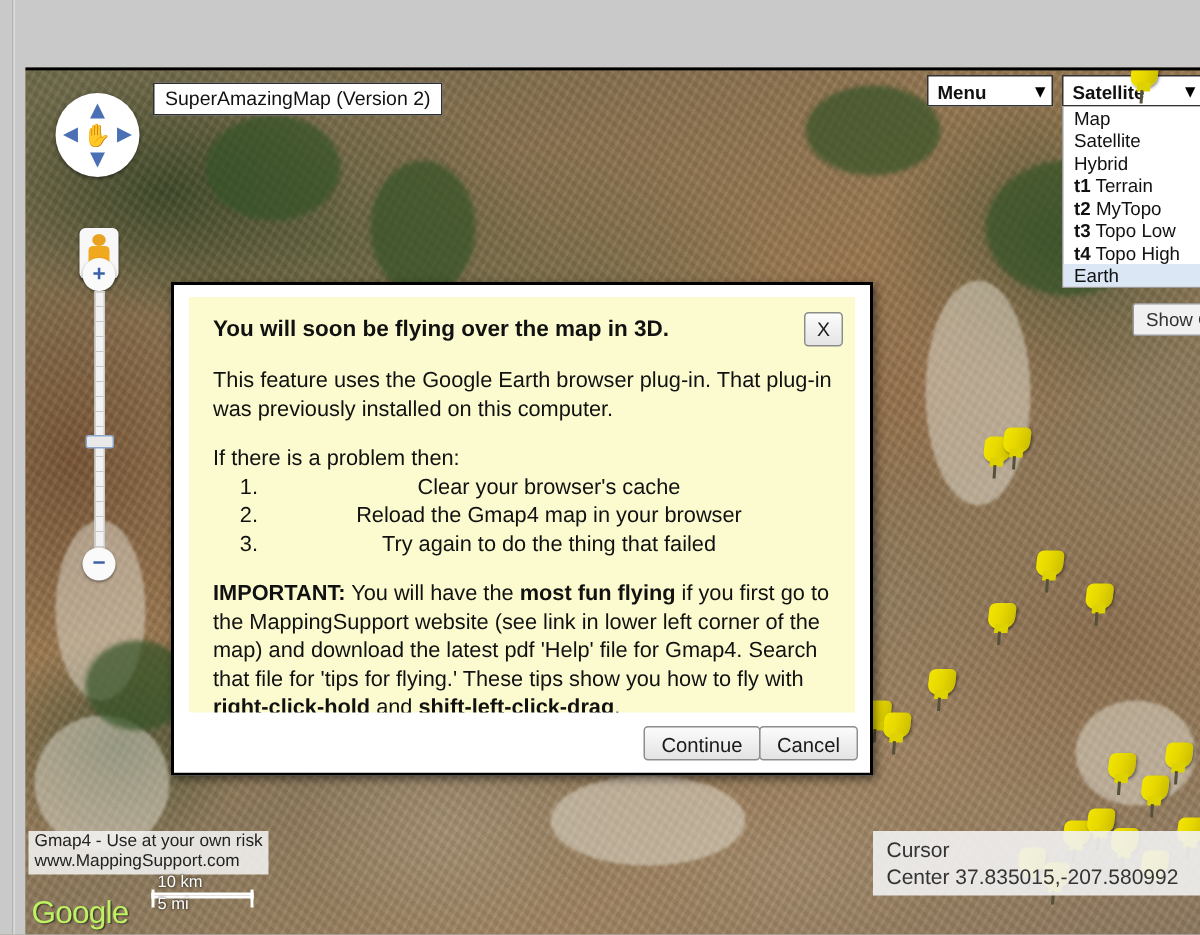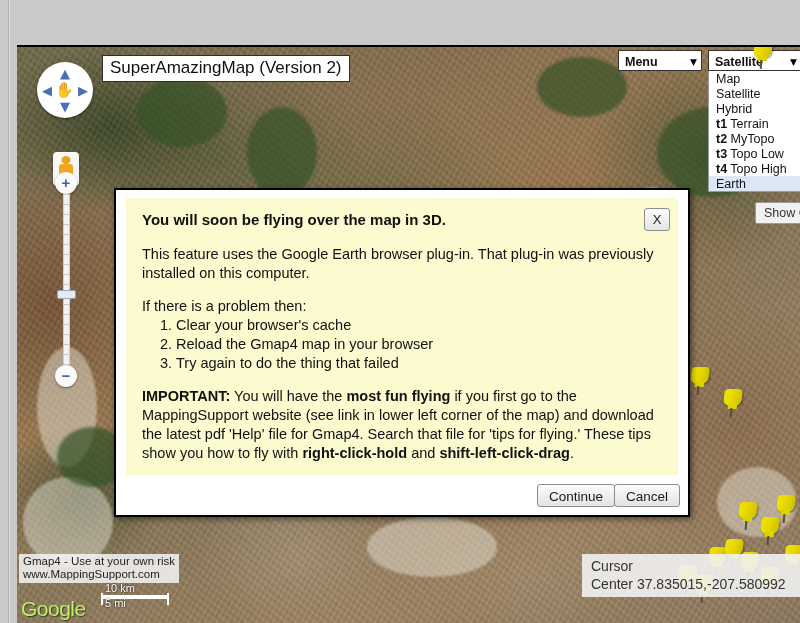--- a/index.html
+++ b/index.html
@@ -84,21 +84,21 @@
     border-radius: 50%;
   }
 
   
   .map-title {
     position: absolute;
     left: 85px; top: 8px;
     background: #fff;
     border: 1px solid #2f2f2f;
     padding: 2px 7px 3px 7px;
-    font-size: 17px;
+    font-size: 13px;
     color: #111;
     white-space: nowrap;
   }
 
   
   .pan {
     position: absolute;
     left: 20px; top: 15px;
     width: 56px; height: 56px;
     background: #fff;
@@ -320,21 +320,21 @@
     color: #ffffff;
     text-shadow: 0 0 2px rgba(0,0,0,.9);
     white-space: nowrap;
   }
   .imagery a { color: #eaeaea; text-decoration: underline; }
 
   
   .dialog {
     position: absolute;
     left: 97px; top: 141px;
-    width: 576px; height: 329px;
+    width: 468px; height: 329px;
     background: #ffffff;
     border: 2px solid #000;
     box-shadow: 2px 2px 6px rgba(0,0,0,.5);
   }
   .dialog-body {
     position: absolute;
     left: 10px; top: 8px; right: 10px;
     height: 280px;
     background: #fbfbcf;
     padding: 12px 14px 8px 16px;
@@ -342,21 +342,21 @@
     color: #111;
     line-height: 19px;
   }
   .dlg-title {
     font-weight: bold;
     font-size: 15px;
     margin: 0 0 16px 0;
   }
   .dlg-p { margin: 0 0 14px 0; }
   .dlg-list { margin: 0 0 14px 0; padding-left: 34px; }
-  .dlg-list li { margin: 0; padding: 0; }
+  .dlg-list li { margin: 0; padding: 0; text-align: center; }
   .close-x {
     position: absolute;
     right: 18px; top: 18px;
     width: 26px; height: 23px;
     background: linear-gradient(#fdfdfd, #e4e4e4);
     border: 1px solid #8d8d8d;
     border-radius: 3px;
     font-size: 13px;
     color: #222;
     text-align: center;

